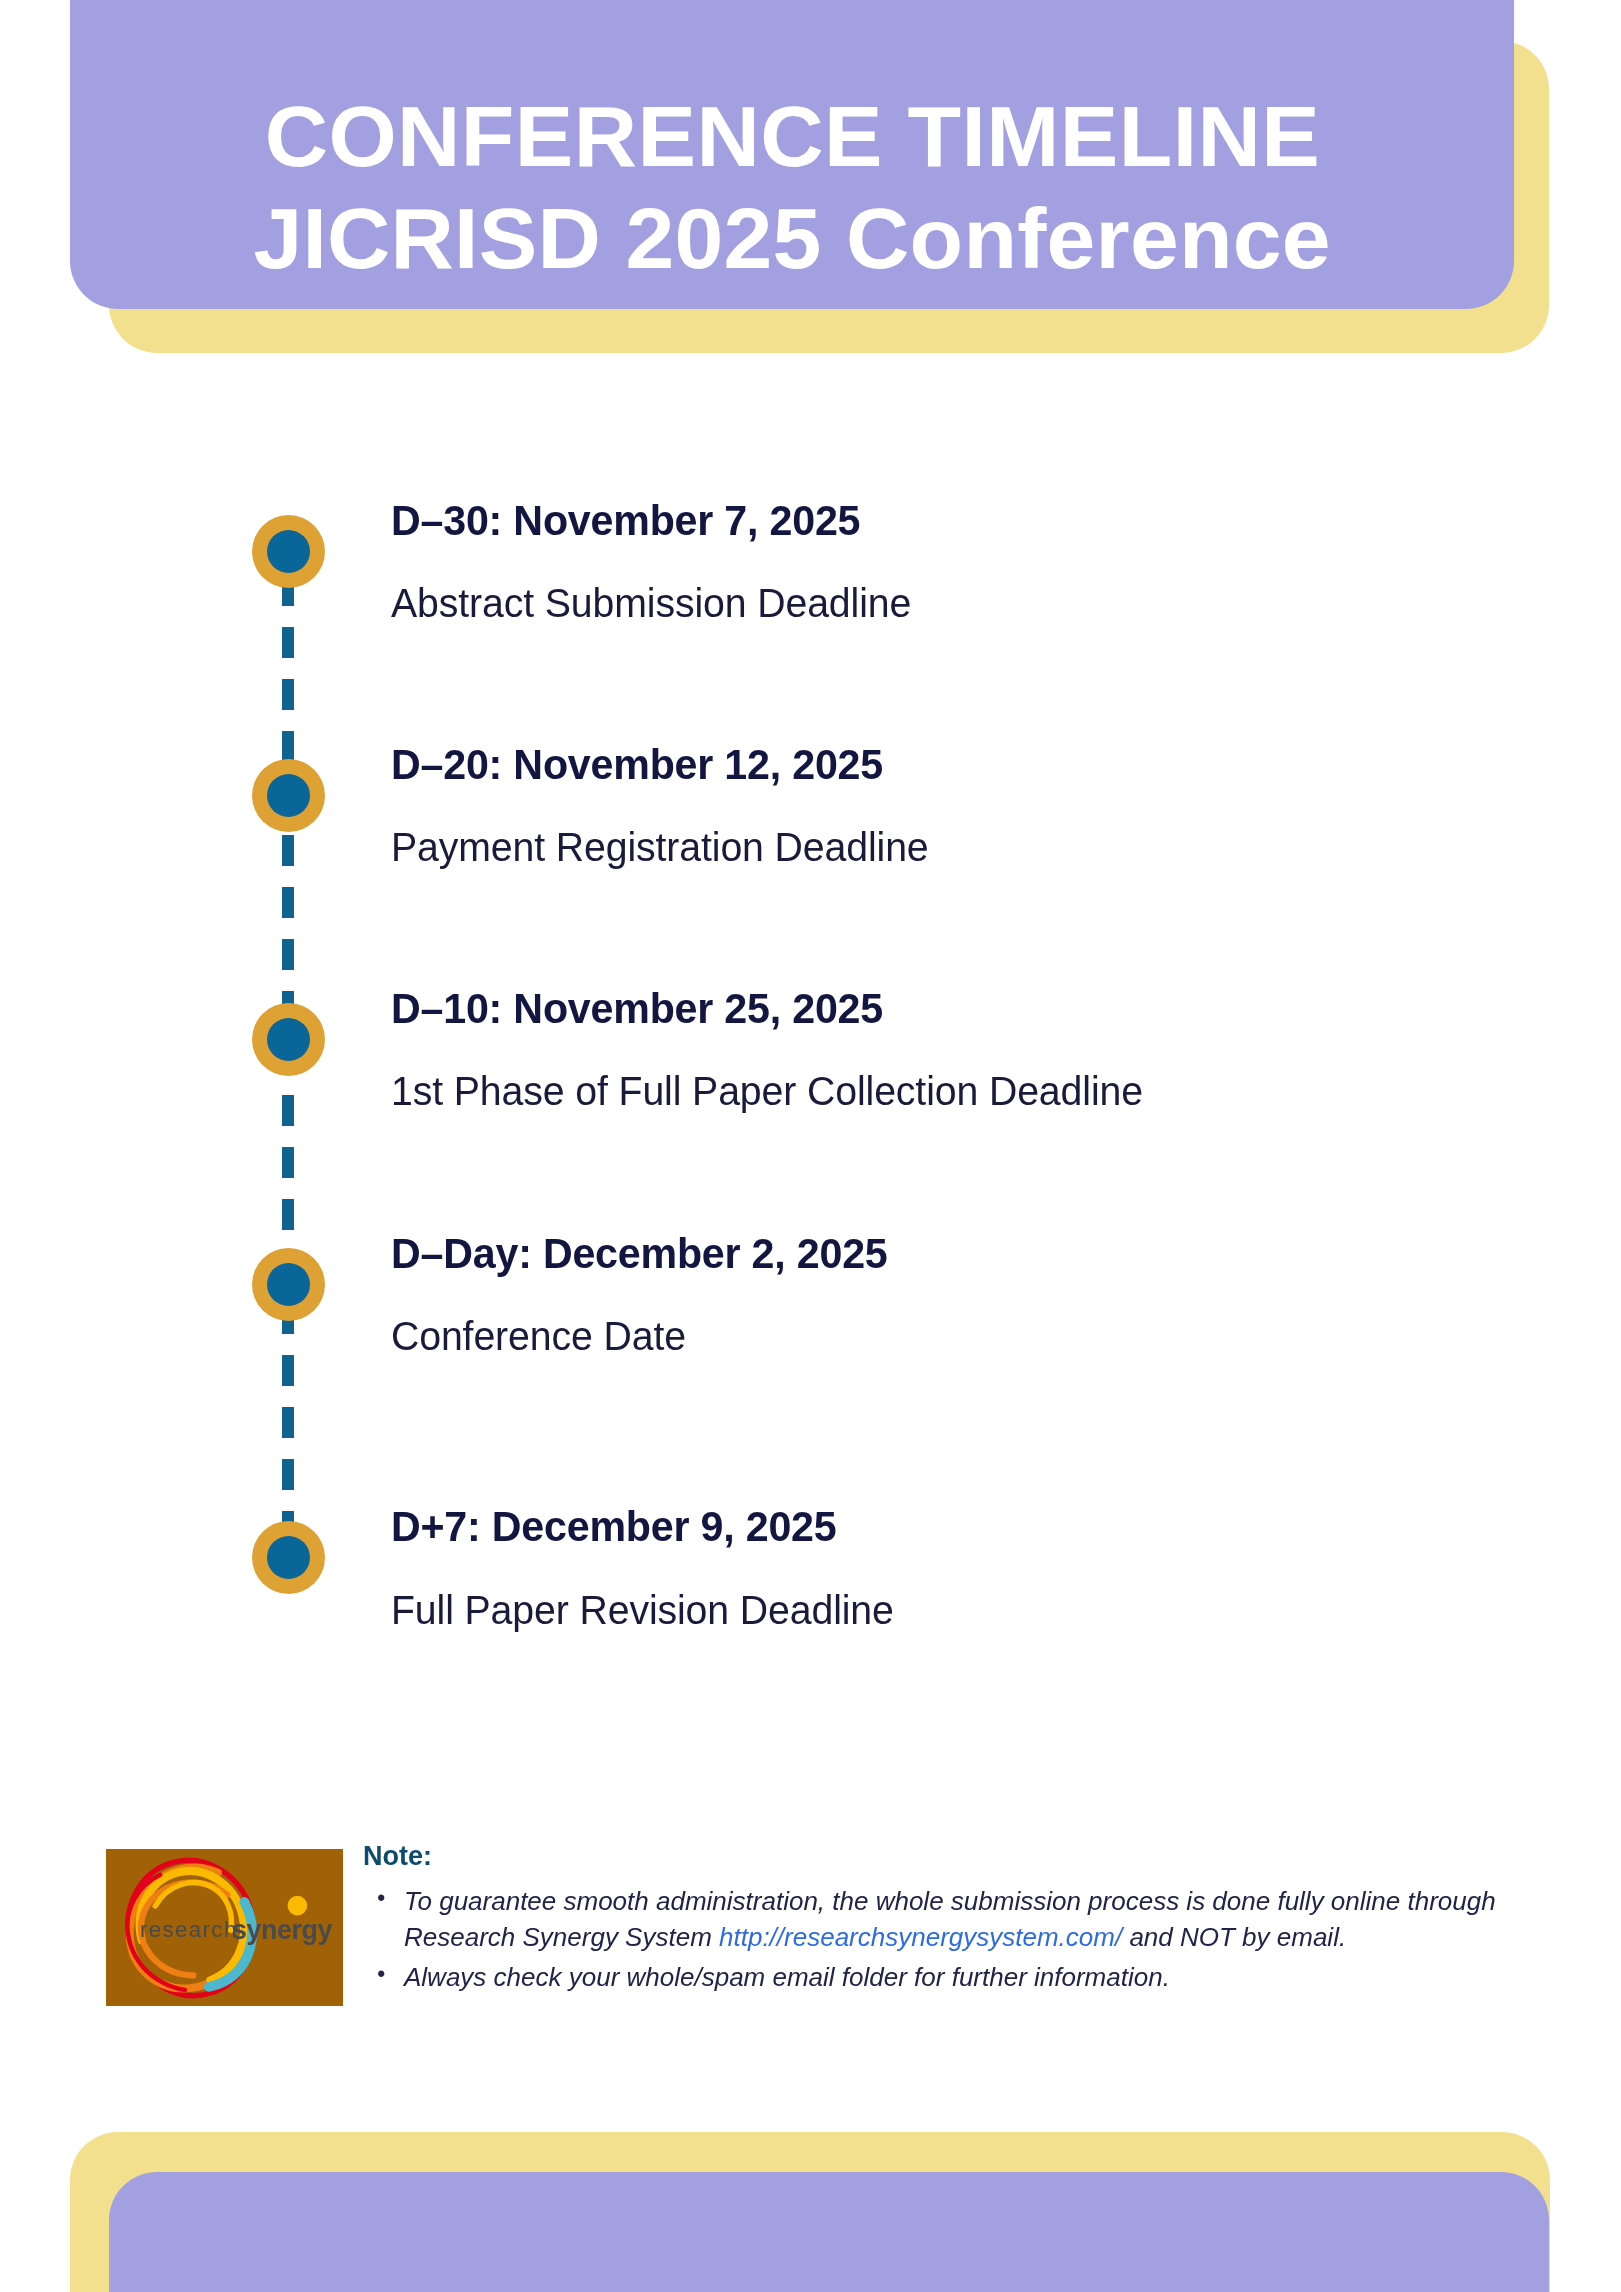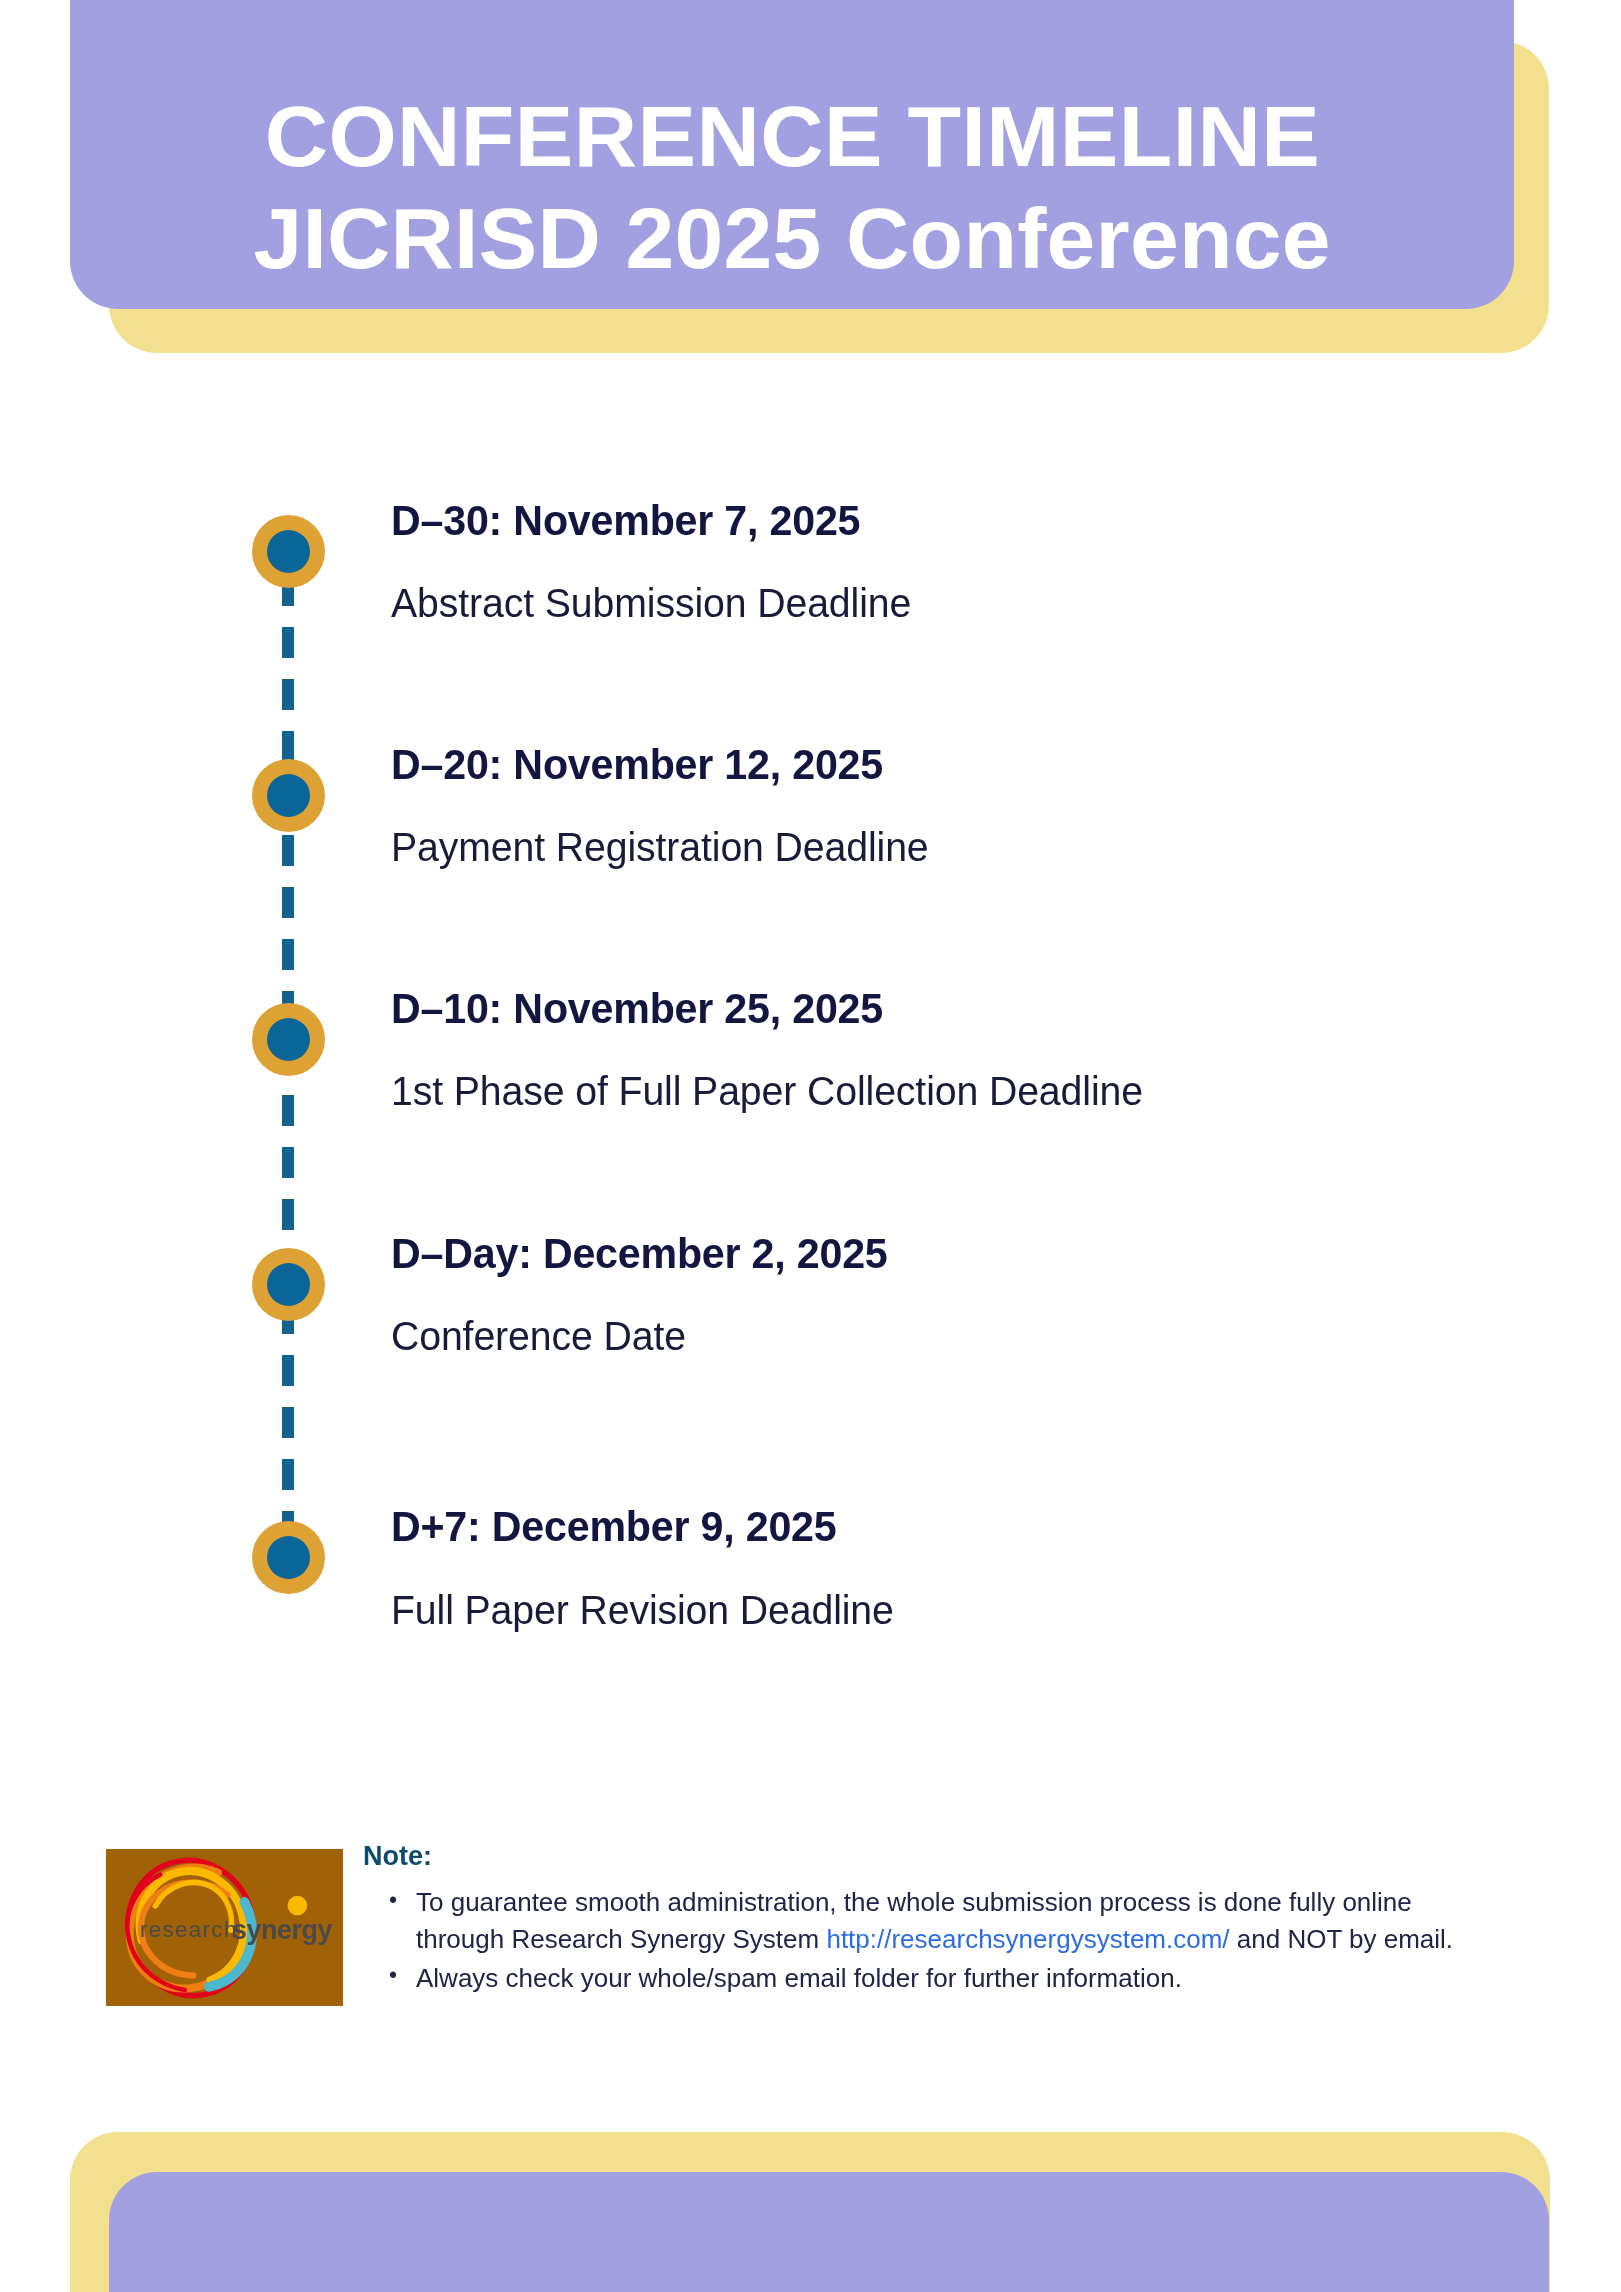--- a/index.html
+++ b/index.html
@@ -172,23 +172,24 @@
   }
   #note-title {
     color: #0c4a6e;
     font-size: 27px;
     font-weight: 700;
     letter-spacing: 0px;
     line-height: 1.2;
     margin-bottom: 10.7px;
   }
   #note-list {
-    margin: 12px;
+    margin: 0;
     padding: 0 0 0 41px;
     list-style: none;
+    font-style: italic;
   }
   #note-list li {
     position: relative;
     color: #212349;
     font-size: 26px;
     font-weight: 400;
     line-height: 1.40;
     margin-bottom: 2.7px;
   }
   #note-list li::before {

